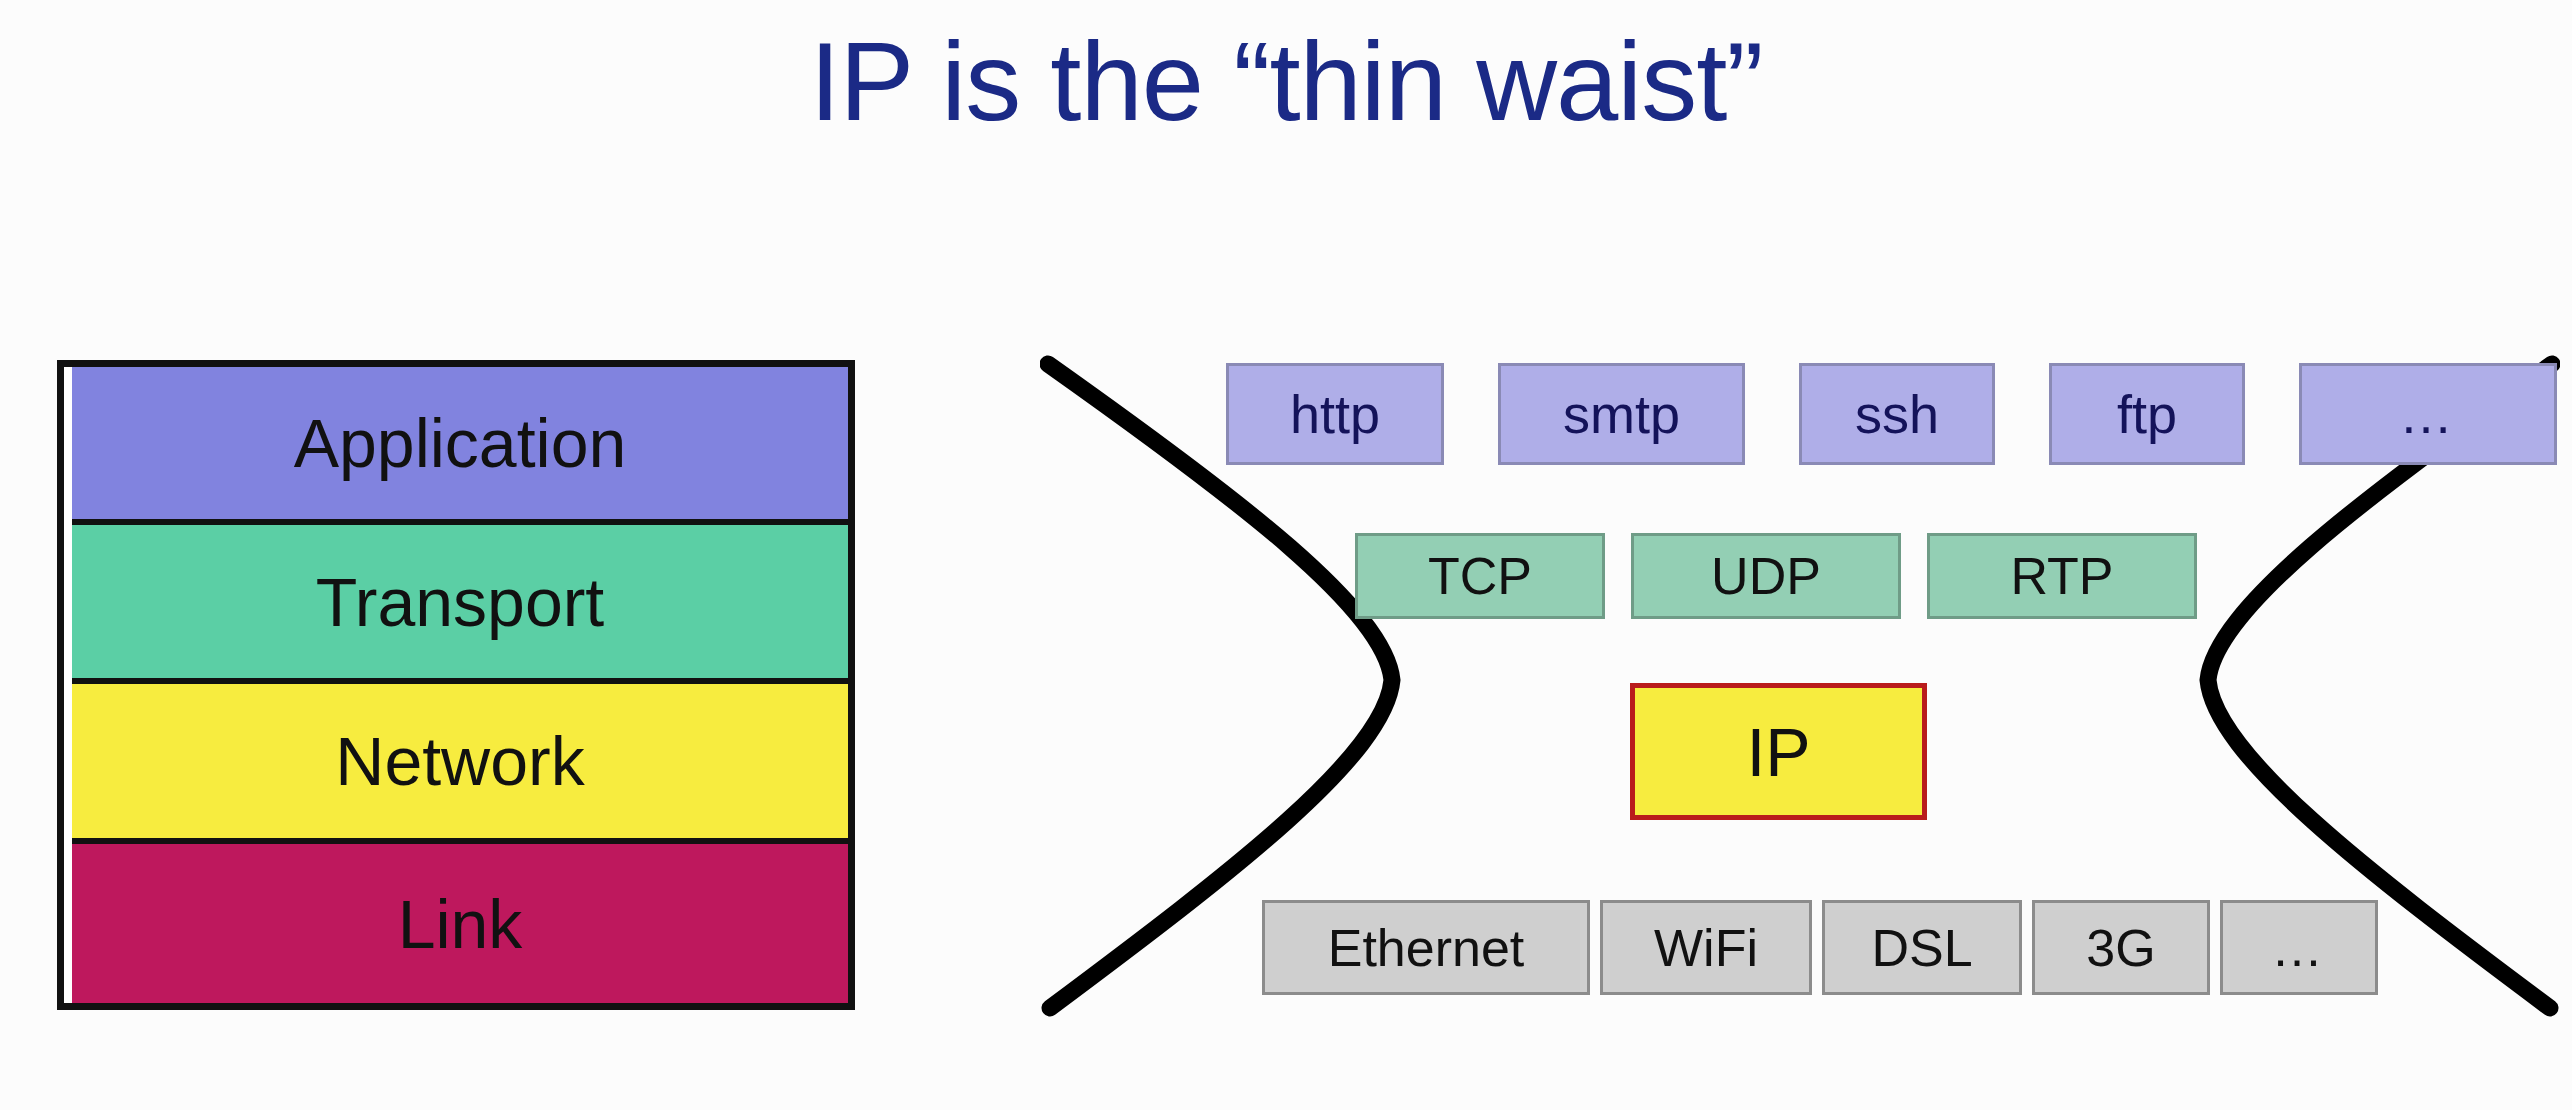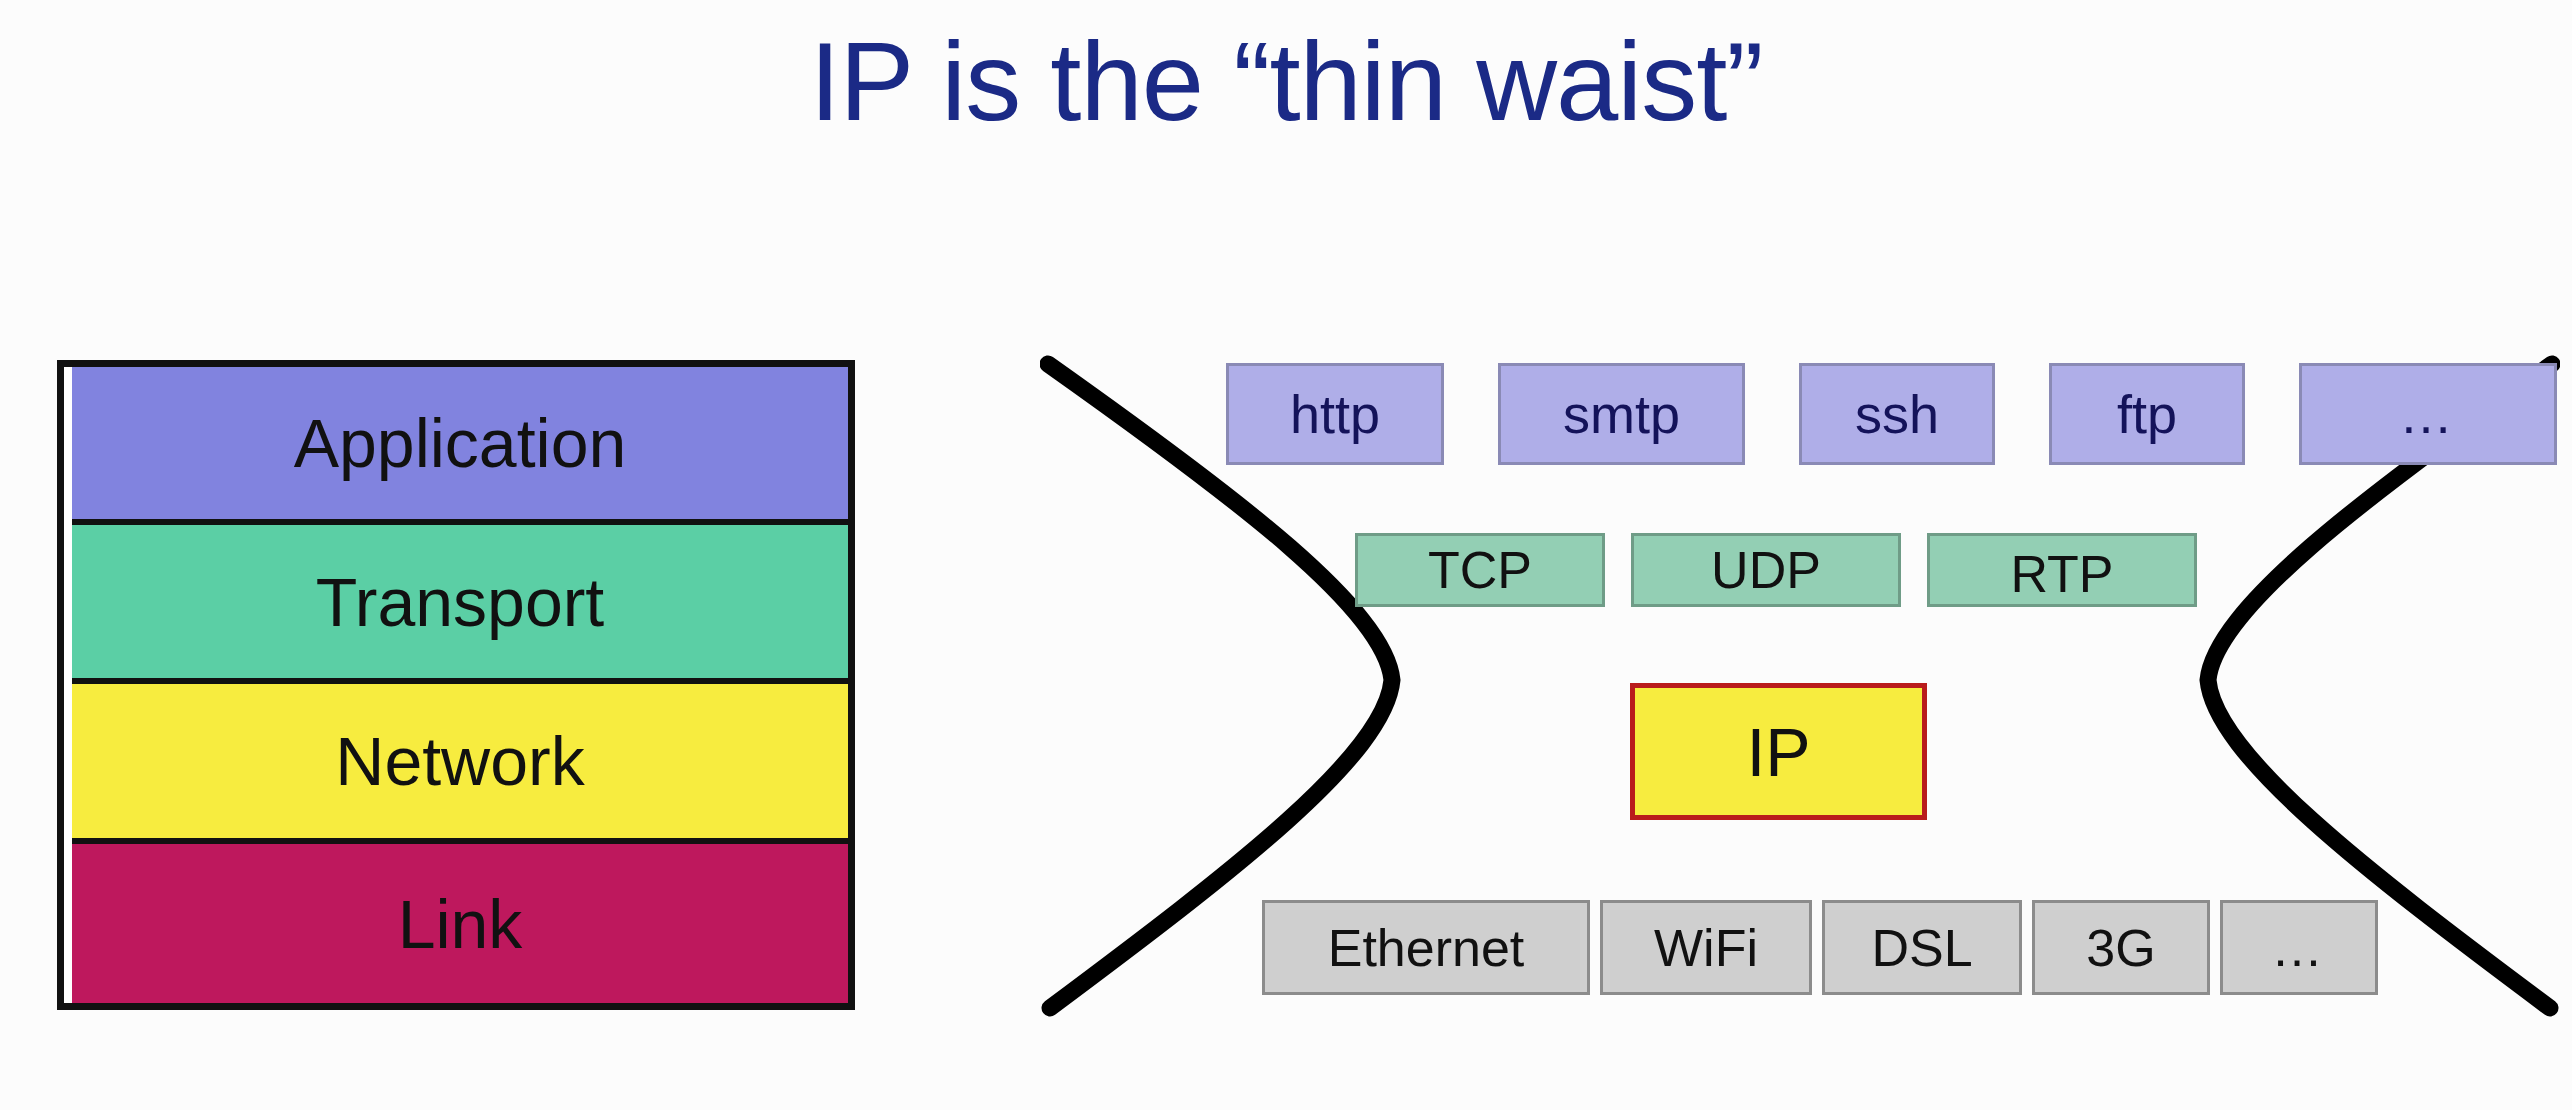--- a/index.html
+++ b/index.html
@@ -98,26 +98,26 @@
     color: #14135a;
     margin-left: 44px;
   }
   .app-box:last-child { margin-right: 0; }
 
   
   #transport-proto-row { left: 1355px; top: 533px; }
   .transport-box {
     background: #93cfb4;
     border: 3px solid #6f9c87;
-    height: 74px;
+    height: 86px;
     margin-right: 26px;
     color: #111111;
     font-size: 52px;
   }
-  .transport-box:last-child { margin-right: 0; align-items: flex-end; }
+  .transport-box:last-child { margin-right: 0; }
 
   
   #network-proto-row { left: 1630px; top: 683px; }
   .ip-box {
     background: #f7ec3f;
     border: 5px solid #b91c1c;
     width: 297px;
     height: 137px;
     color: #111111;
     font-size: 68px;

